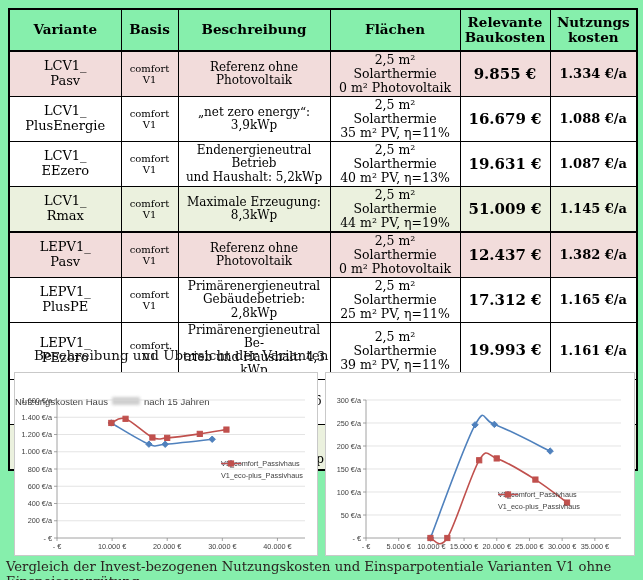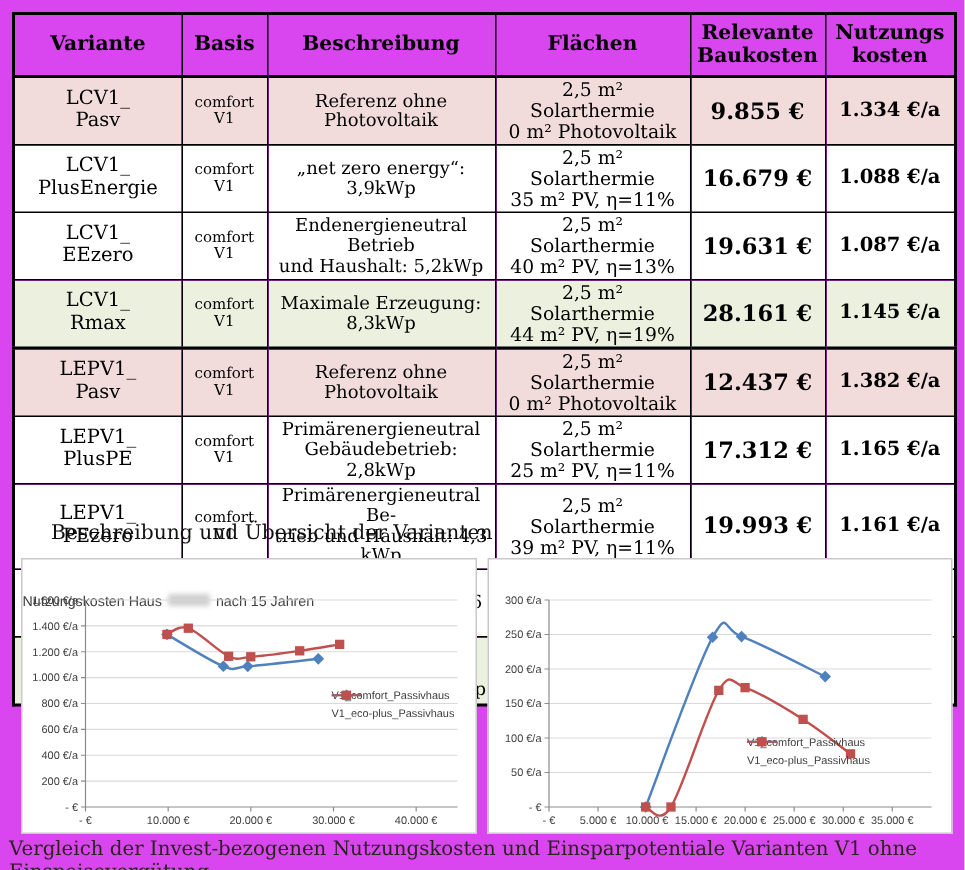--- a/index.html
+++ b/index.html
@@ -1,18 +1,18 @@
 <!DOCTYPE html>
 <html><head>
 <meta charset="utf-8">
 <style>
   * { box-sizing: border-box; }
   html,body { margin:0; padding:0; background:#fff; }
   body { width:643px; height:580px; font-family:"DejaVu Serif", serif; }
-  .page { position:relative; width:643px; height:580px; background:#d946ef; overflow:hidden; }
+  .page { position:relative; width:643px; height:580px; background:#86efac; overflow:hidden; }
 
   
   table.variants { position:absolute; left:8px; top:8px; border-collapse:collapse; table-layout:fixed; width:628px; }
   table.variants th, table.variants td {
     border:1px solid #000; text-align:center; vertical-align:middle;
     padding:1px 2px; line-height:1.12; color:#000; overflow:hidden;
   }
   table.variants { border:2px solid #000; }
   table.variants thead tr { height:42px; }
   table.variants thead th { font-size:13.5px; font-weight:bold; border-bottom:2px solid #000; }
@@ -85,21 +85,21 @@
           <td class="col-beschreibung">Endenergieneutral Betrieb<br>und Haushalt: 5,2kWp</td>
           <td class="col-flaechen">2,5 m² Solarthermie<br>40 m² PV, η=13%</td>
           <td class="col-kosten">19.631 €</td>
           <td class="col-kosten2">1.087 €/a</td>
         </tr>
         <tr class="row-green">
           <td class="col-variante">LCV1_<br>Rmax</td>
           <td class="col-basis">comfort<br>V1</td>
           <td class="col-beschreibung">Maximale Erzeugung:<br>8,3kWp</td>
           <td class="col-flaechen">2,5 m² Solarthermie<br>44 m² PV, η=19%</td>
-          <td class="col-kosten">28.161 €</td>
+          <td class="col-kosten">51.009 €</td>
           <td class="col-kosten2">1.145 €/a</td>
         </tr>
         <tr class="row-pink thick-top">
           <td class="col-variante">LEPV1_<br>Pasv</td>
           <td class="col-basis">comfort<br>V1</td>
           <td class="col-beschreibung">Referenz ohne Photovoltaik</td>
           <td class="col-flaechen">2,5 m² Solarthermie<br>0 m² Photovoltaik</td>
           <td class="col-kosten">12.437 €</td>
           <td class="col-kosten2">1.382 €/a</td>
         </tr>

